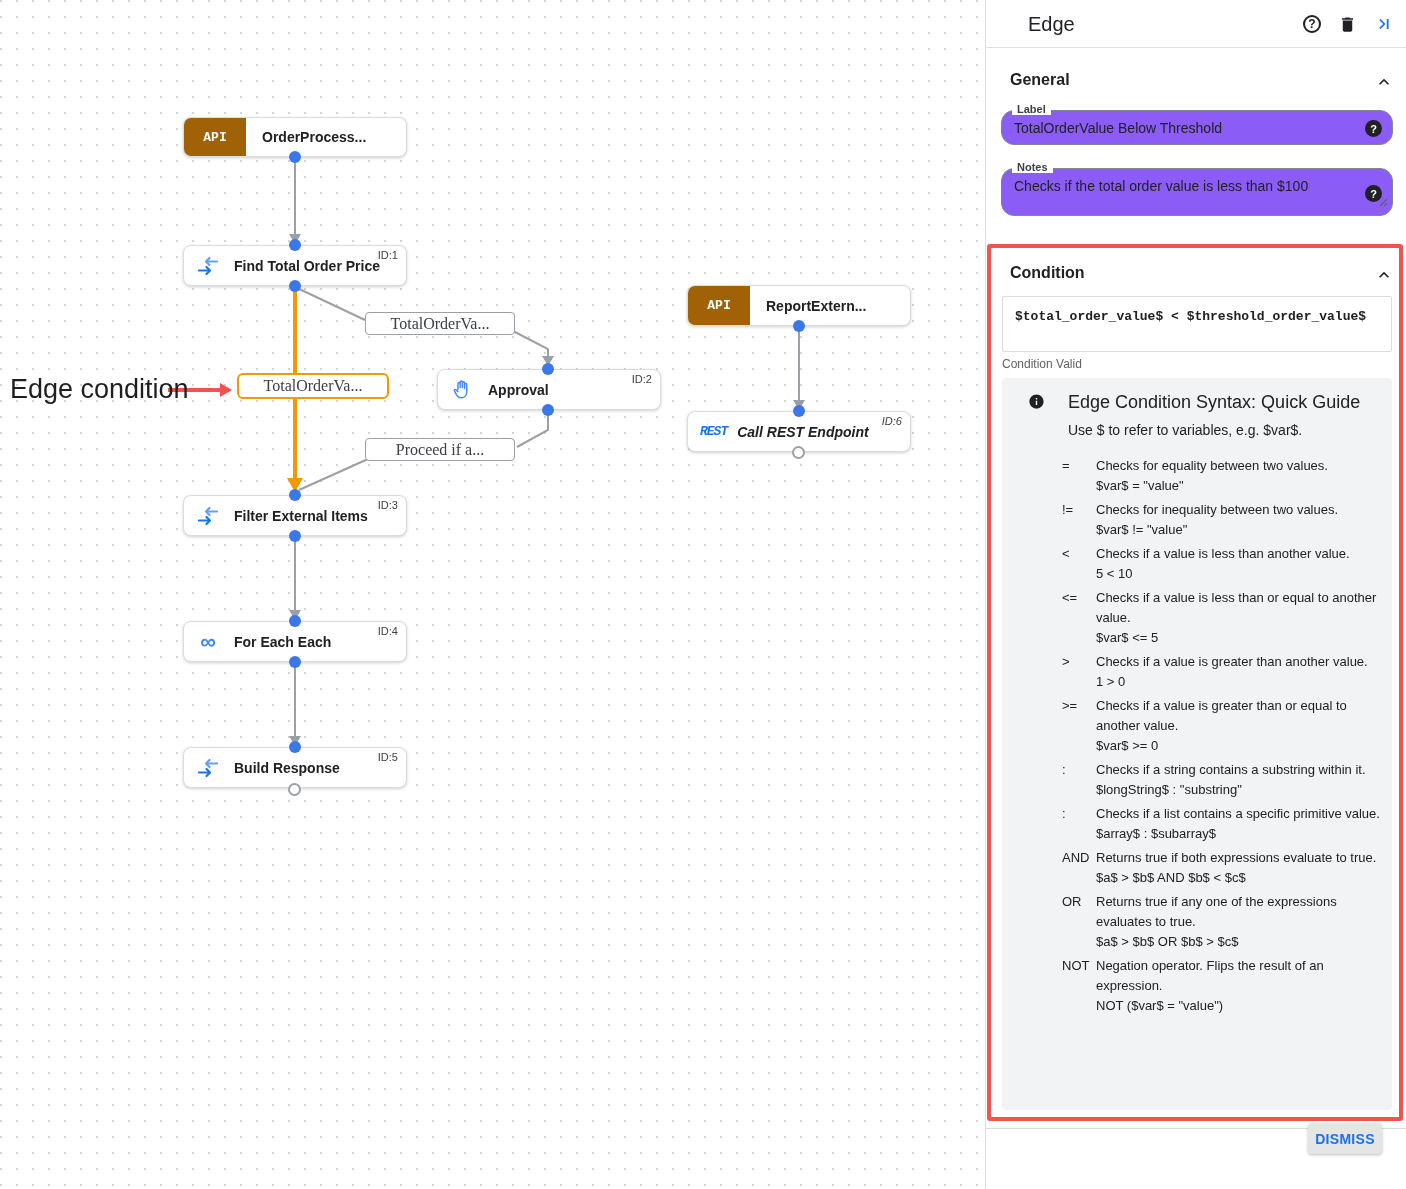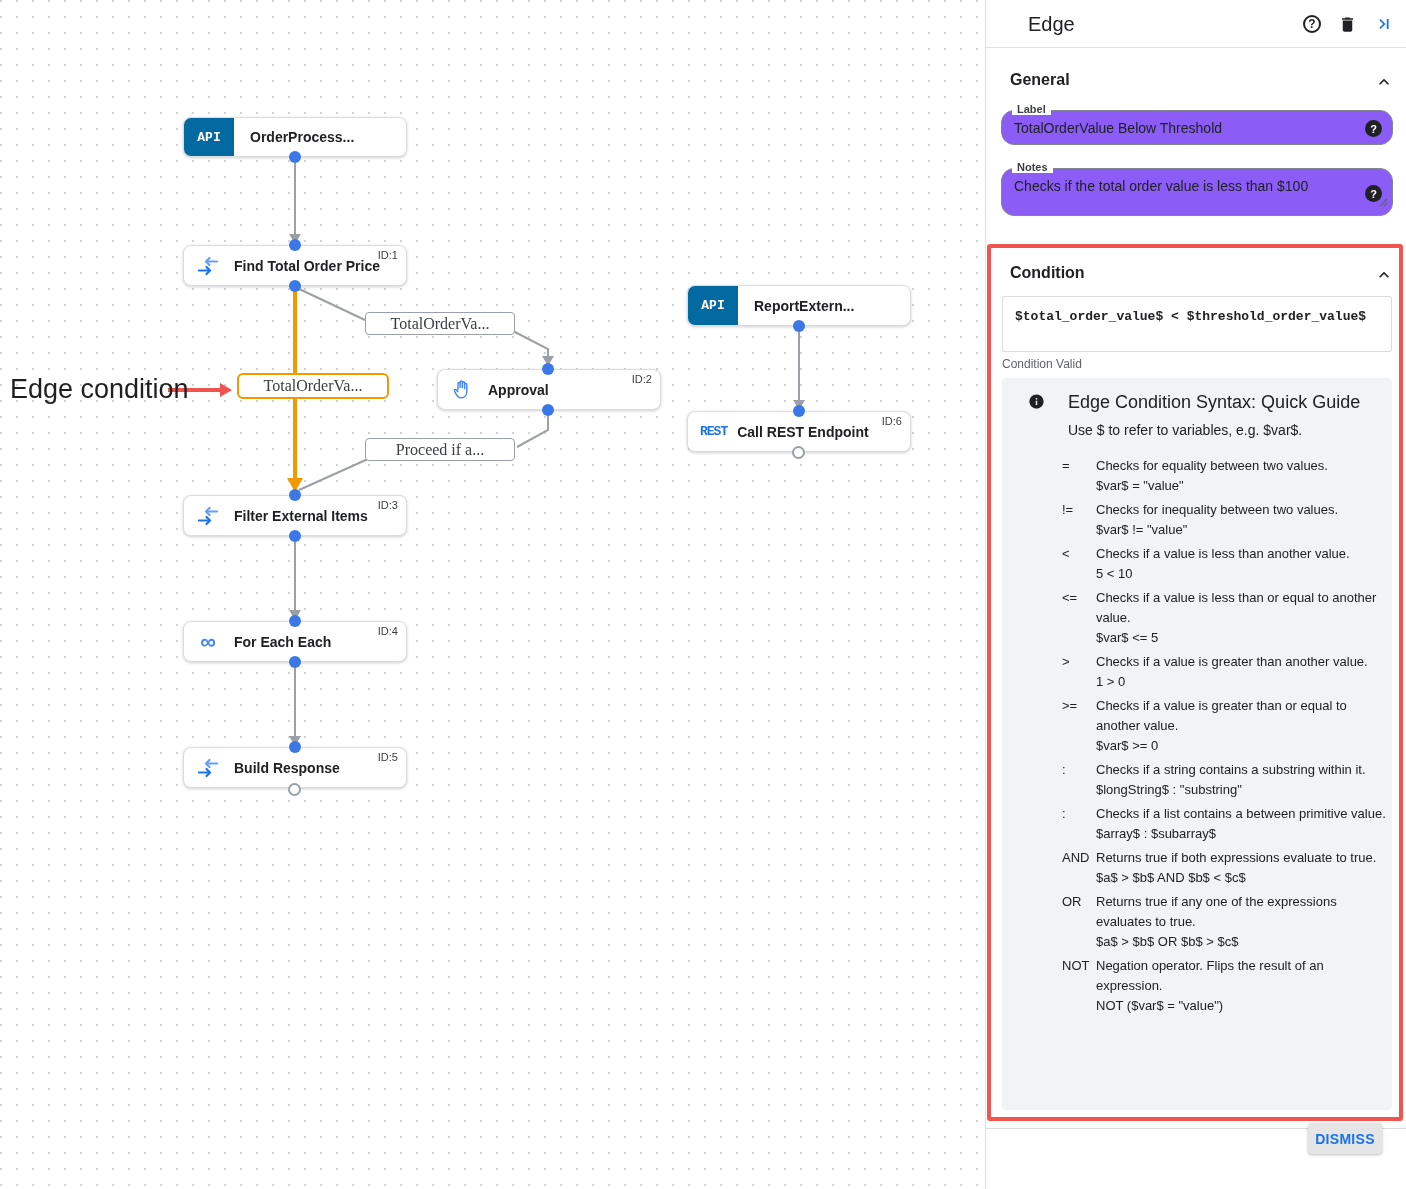--- a/index.html
+++ b/index.html
@@ -13,21 +13,21 @@
             background-image:radial-gradient(circle, #d2d2d2 1.2px, transparent 1.4px);
             background-size:16px 16px; background-position:9px 9px;
             border-right:1px solid #e0e0e0; }
   .edges-svg { position:absolute; left:0; top:0; z-index:1; }
 
   .node { position:absolute; z-index:3; width:224px; height:41px; background:#fff;
           border:1px solid #dadce0; border-radius:8px; display:flex; align-items:center;
           box-shadow:0 1px 3px rgba(60,64,67,.25); }
   .node-title { font-size:14px; font-weight:bold; color:#202124; white-space:nowrap; }
   .node-id { position:absolute; top:3px; right:8px; font-size:11px; color:#3c4043; font-weight:normal; }
-  .api-badge { width:50px; height:100%; background:#0369a1; color:#fff; border-radius:7px 0 0 7px;
+  .api-badge { width:62px; height:100%; background:#a16207; color:#fff; border-radius:7px 0 0 7px;
                display:flex; align-items:center; justify-content:center;
                font-family:"Liberation Mono", monospace; font-weight:bold; font-size:13px;
                margin-right:16px; flex:none;text-align:right; }
   .node-ico { width:24px; height:24px; margin:0 14px 0 12px; flex:none; display:flex;
               align-items:center; justify-content:center; }
   .rest-ico { font-family:"Liberation Mono", monospace; font-weight:bold; font-size:13px;
               color:#1a73e8; letter-spacing:-1px; margin:0 10px 0 12px; flex:none; }
   .loop-ico { font-size:22px; font-weight:bold; color:#4285f4; line-height:20px; }
 
   .dot { position:absolute; z-index:4; width:12px; height:12px; border-radius:50%;
@@ -158,21 +158,21 @@
       </span>
       <span class="node-title">Approval</span>
       <span class="node-id">ID:2</span>
     </div>
 
     <div class="node" style="left:687px; top:285px;">
       <span class="api-badge">API</span>
       <span class="node-title">ReportExtern...</span>
     </div>
 
-    <div class="node" style="left:687px; top:411px;">
+    <div class="node" style="left:687px; top:411px;font-style:italic;">
       <span class="rest-ico">REST</span>
       <span class="node-title">Call REST Endpoint</span>
       <span class="node-id">ID:6</span>
     </div>
 
     <div class="node" style="left:183px; top:495px;">
       <span class="node-ico">
         <svg viewBox="0 0 24 24" width="24" height="24" fill="none" stroke-linecap="round" stroke-linejoin="round">
           <path d="M3 16.5h10" stroke="#1a73e8" stroke-width="2.2"></path>
           <path d="M10.5 13l3.5 3.5-3.5 3.5" stroke="#1a73e8" stroke-width="2.2"></path>
@@ -333,21 +333,21 @@
         <div class="entry">
             <div class="op">:</div>
             <div class="texts">
               <div>Checks if a string contains a substring within it.</div>
               <div>$longString$ : "substring"</div>
             </div>
           </div>
         <div class="entry">
             <div class="op">:</div>
             <div class="texts">
-              <div>Checks if a list contains a between primitive value.</div>
+              <div>Checks if a list contains a specific primitive value.</div>
               <div>$array$ : $subarray$</div>
             </div>
           </div>
         <div class="entry">
             <div class="op">AND</div>
             <div class="texts">
               <div>Returns true if both expressions evaluate to true.</div>
               <div>$a$ &gt; $b$ AND $b$ &lt; $c$</div>
             </div>
           </div>

